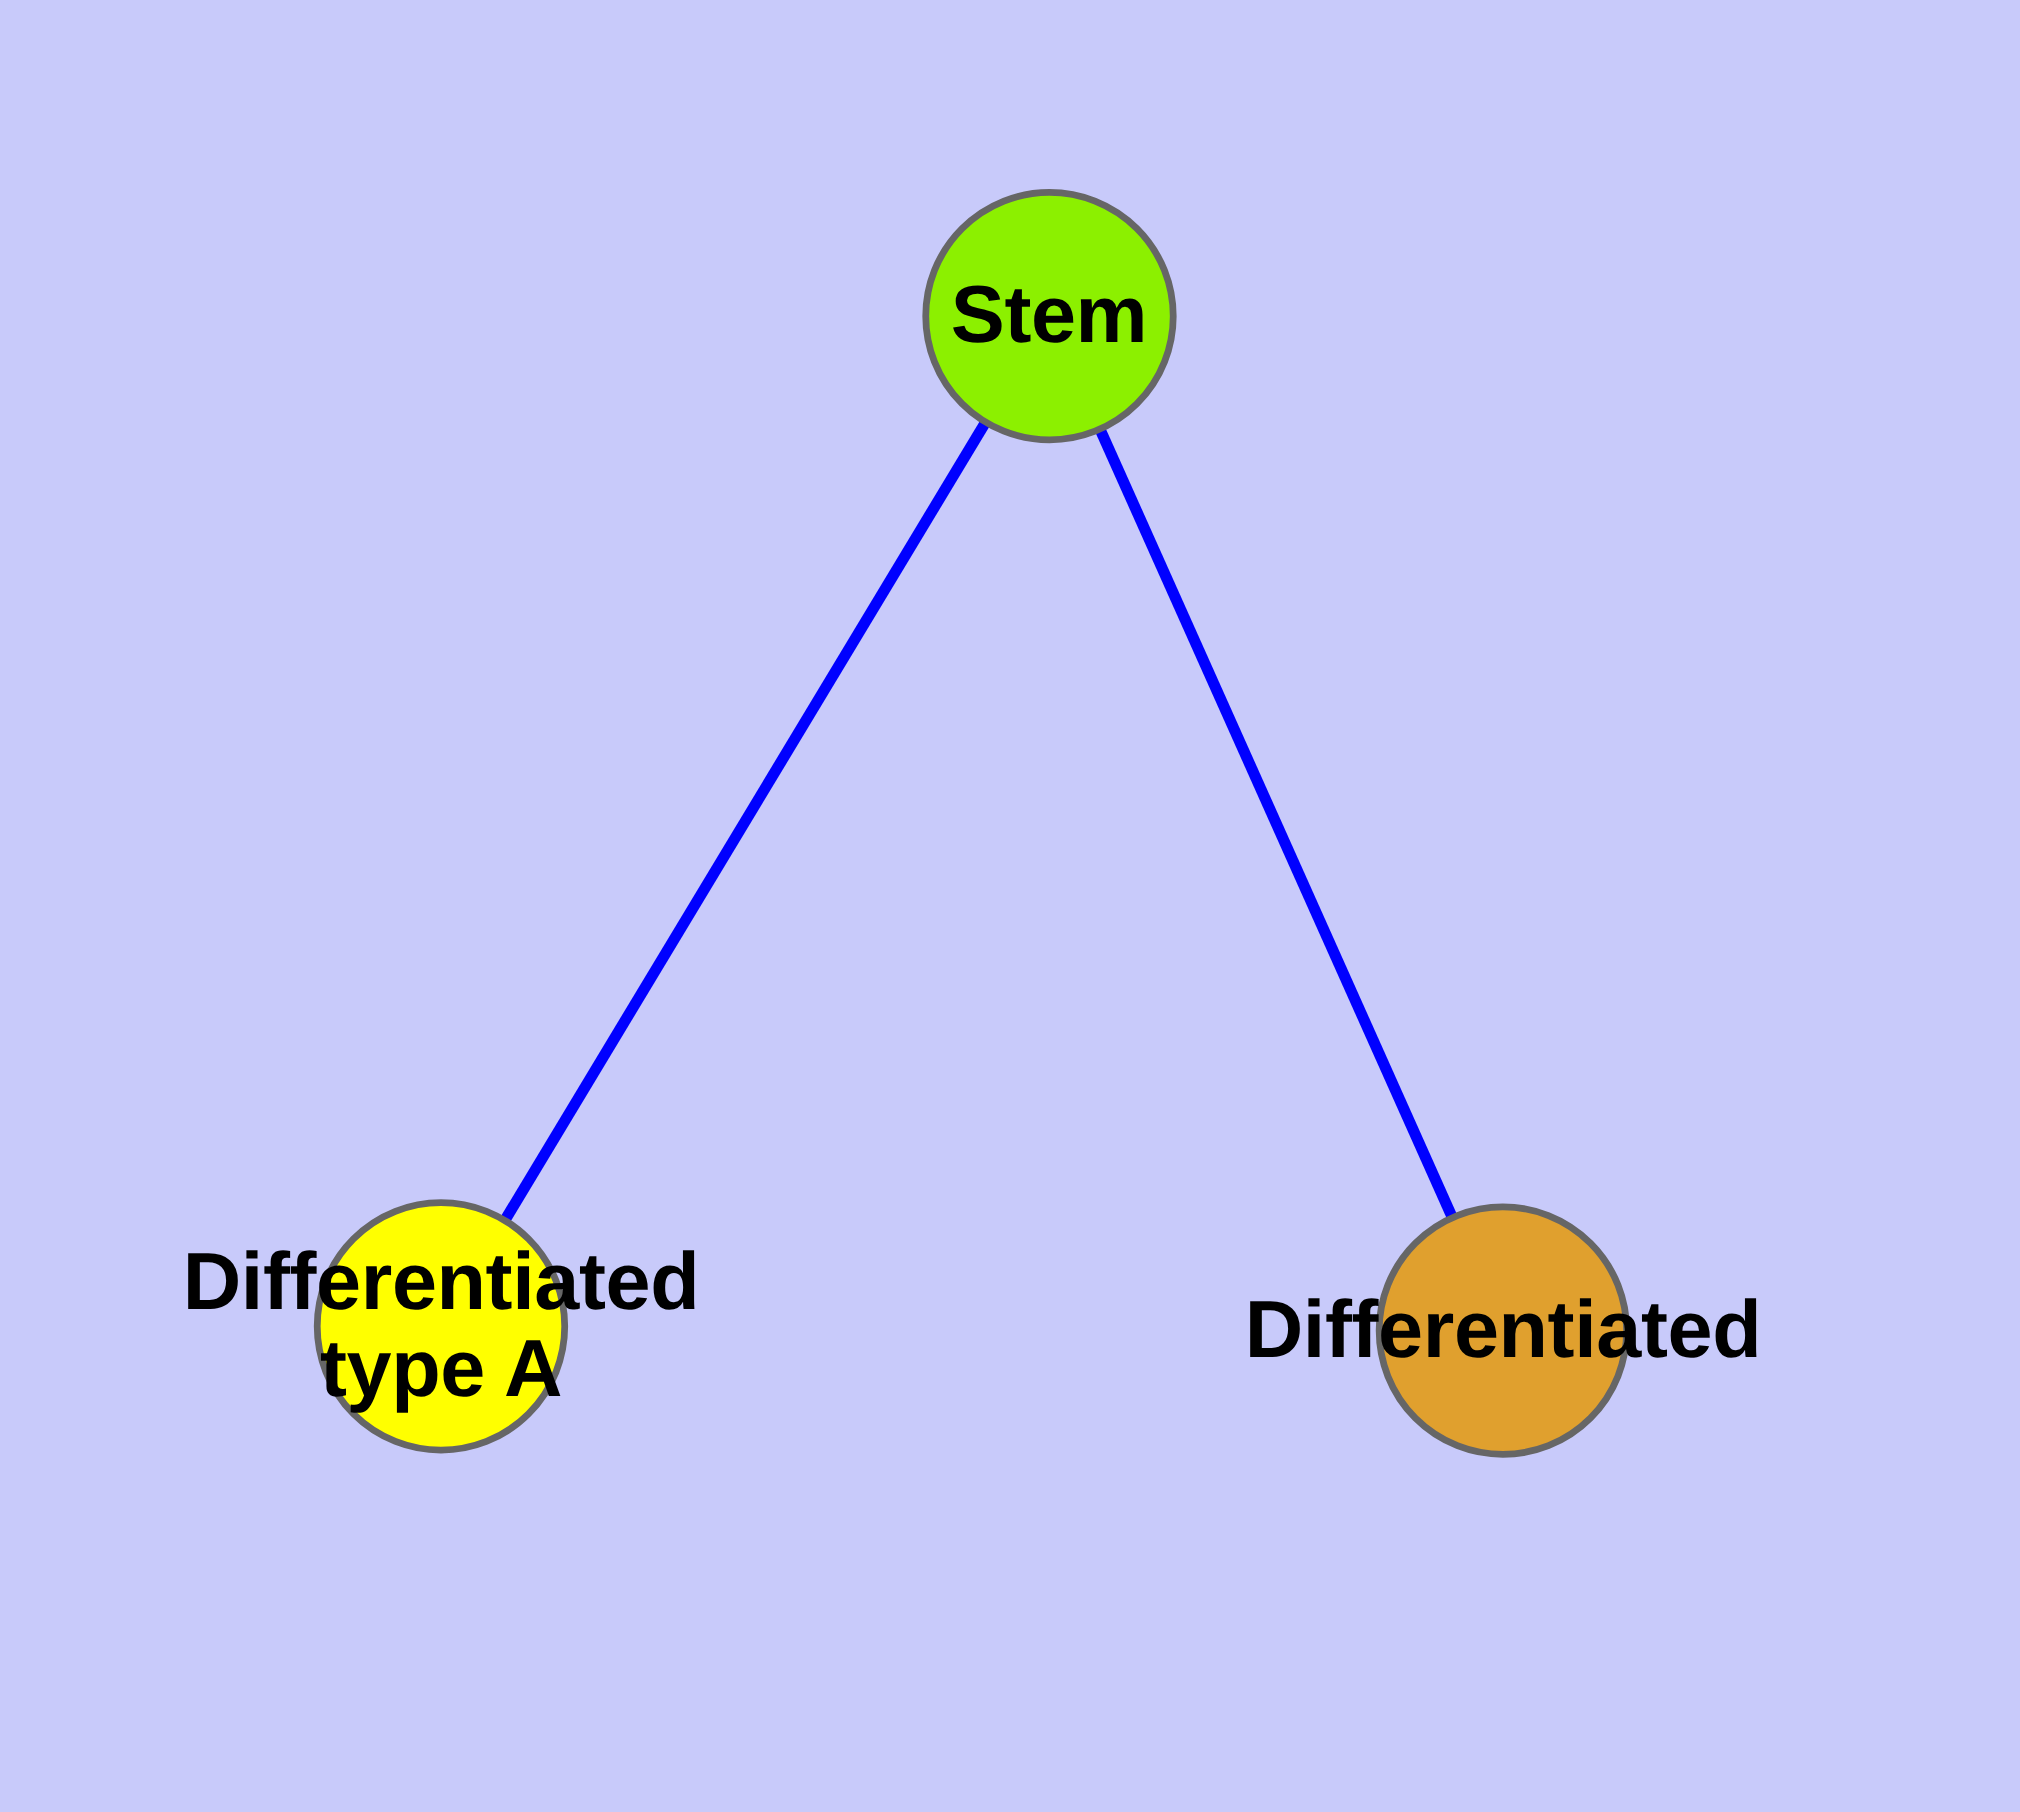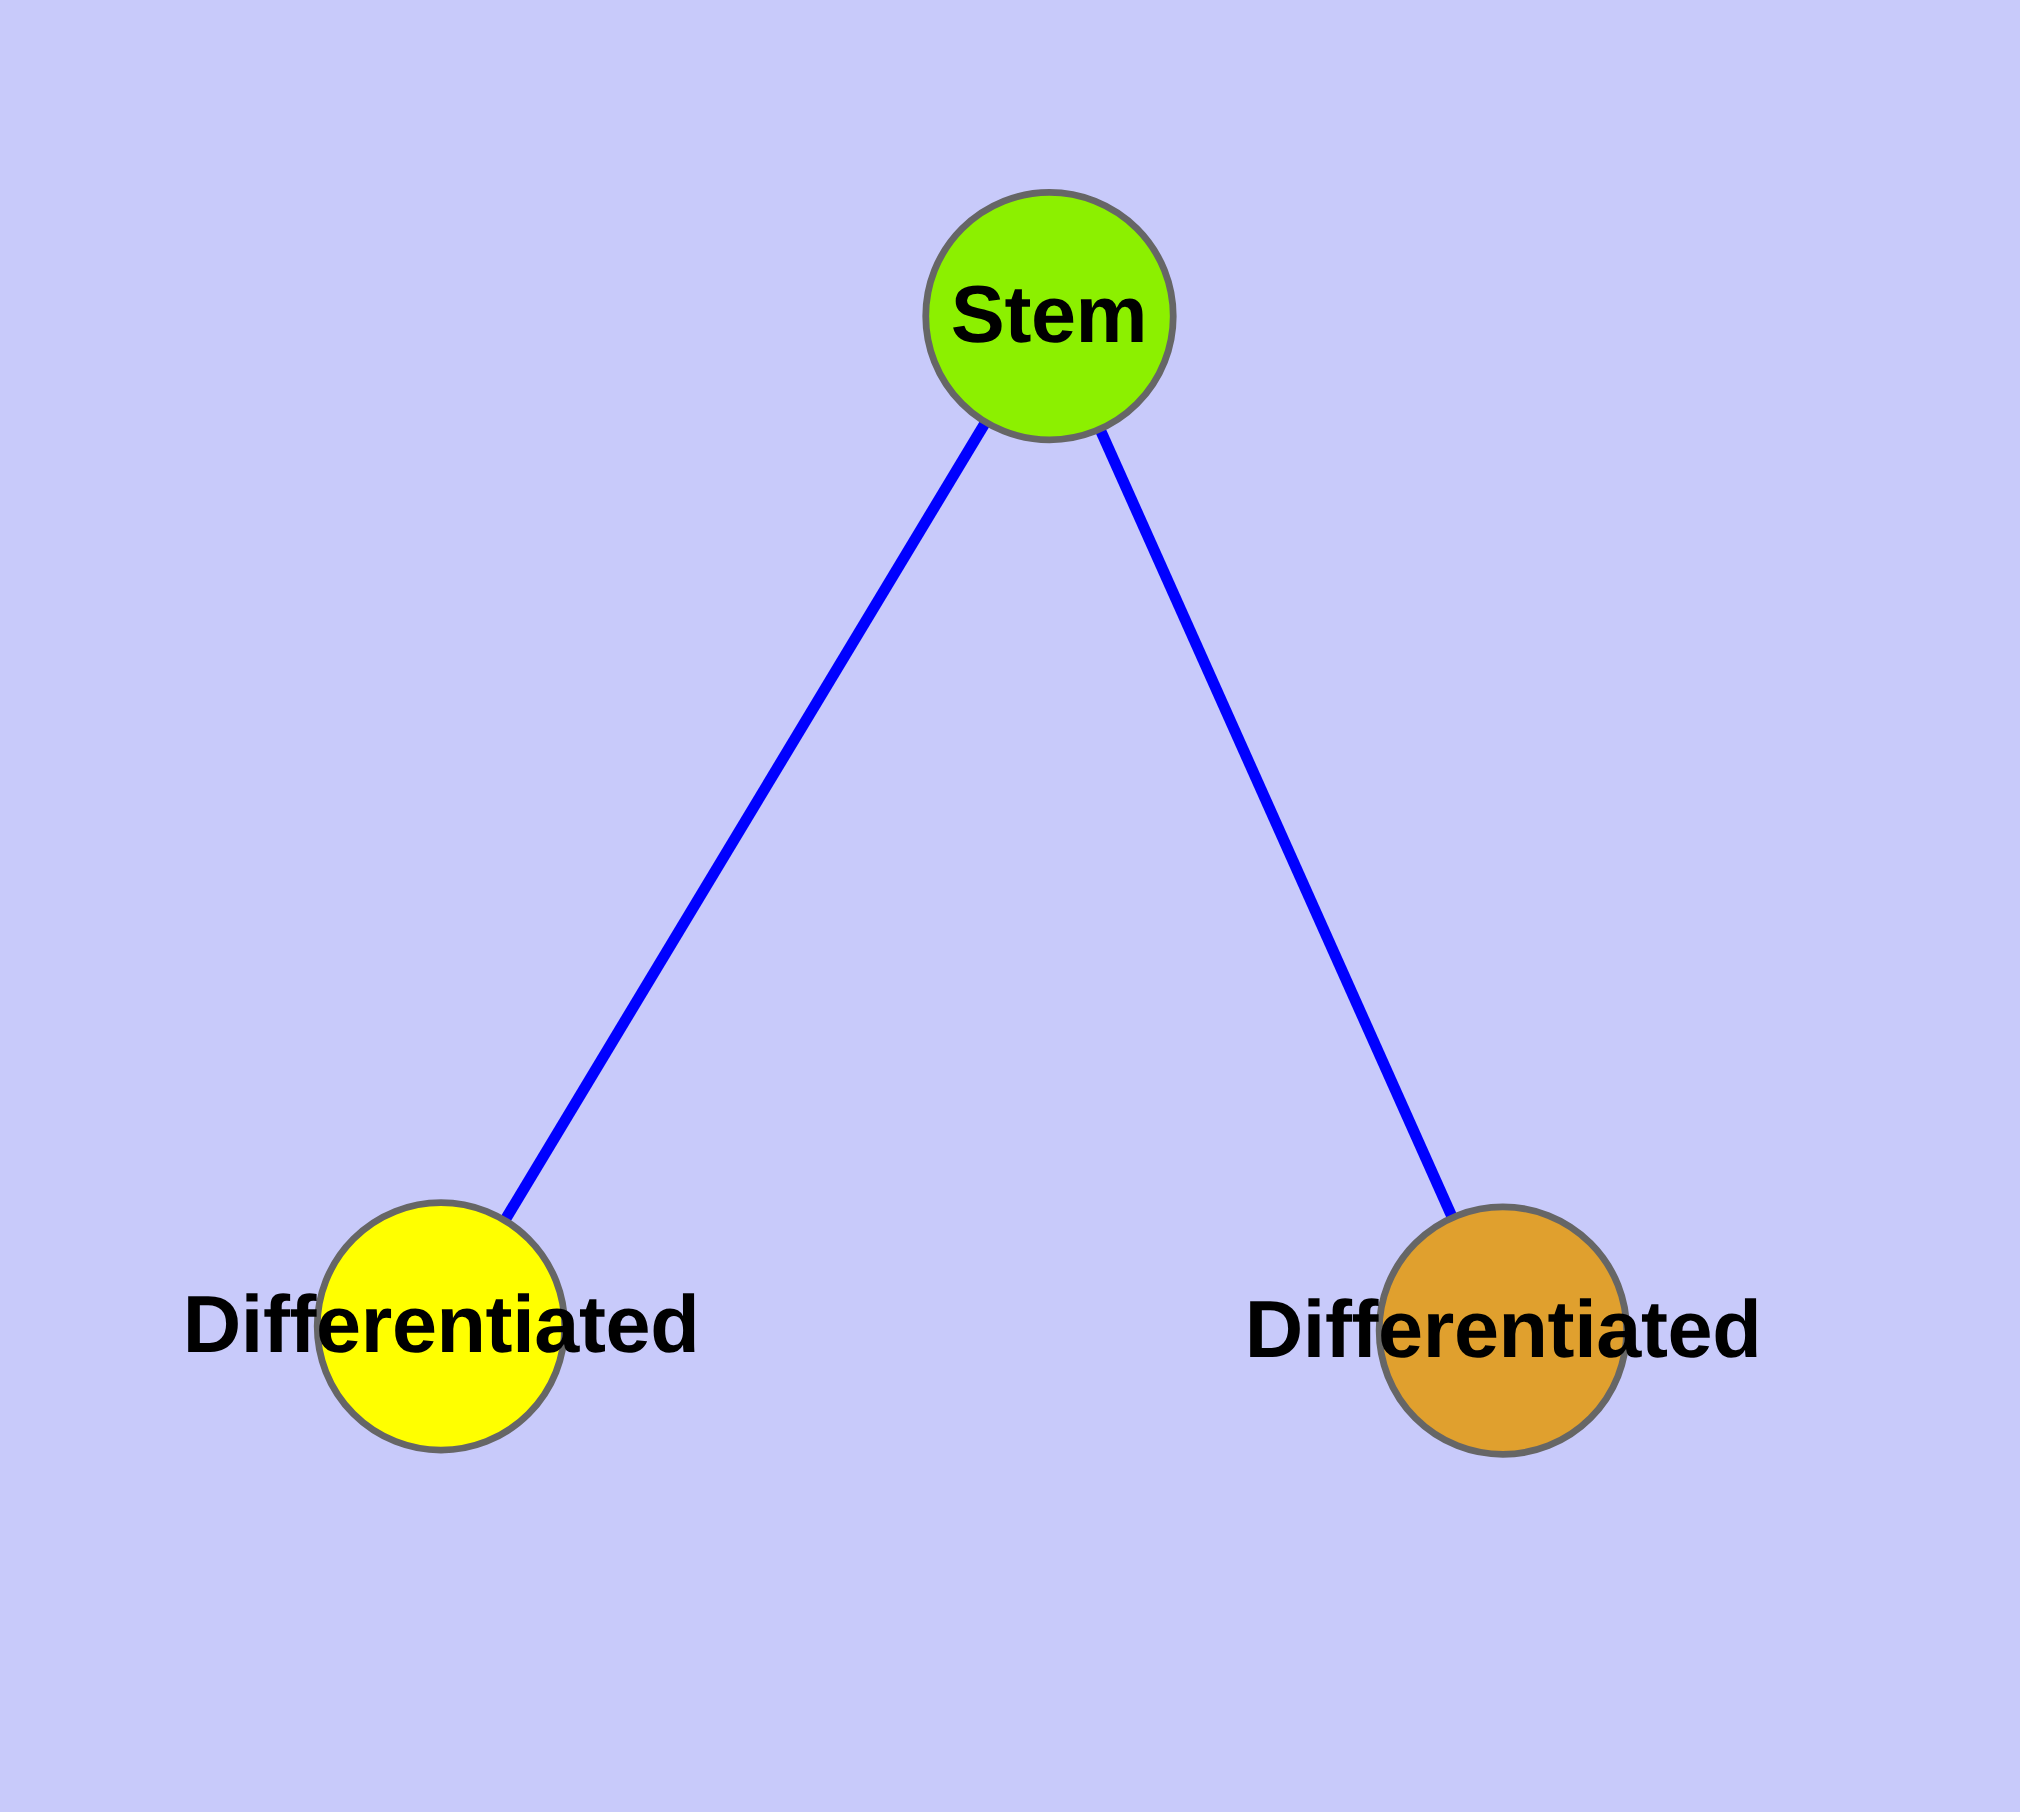--- a/index.html
+++ b/index.html
@@ -49,17 +49,17 @@
         <line x1="1274.9365300686954" y1="455.6411710135109" x2="1714.2410480568699" y2="1438.5337093907913" stroke="#0000ff" stroke-width="13" stroke-linecap="butt"></line>
       </g>
     <g id="node-layer">
         <circle cx="1238" cy="373" r="146" fill="#8cf000" stroke="#666666" stroke-width="8"></circle>
         <circle cx="520" cy="1565" r="146" fill="#ffff00" stroke="#666666" stroke-width="8"></circle>
         <circle cx="1773" cy="1570" r="146" fill="#e0a02e" stroke="#666666" stroke-width="8"></circle>
       </g>
   </svg>
   <div id="label-layer">
       <div class="node-label" style="left: 1049px; top: 316px; color: rgb(0, 0, 0); font-size: 81px;"><span>Stem</span></div>
-      <div class="node-label" style="left: 441px; top: 1326px; color: rgb(0, 0, 0); font-size: 81px;"><span>Differentiated</span><br></div>
+      <div class="node-label" style="left: 441px; top: 1326px; color: rgb(0, 0, 0); font-size: 81px;"><span>Differentiated</span><br><span>type A</span></div>
       <div class="node-label" style="left: 1503px; top: 1331px; color: rgb(0, 0, 0); font-size: 81px;"><span>Differentiated</span><br></div>
     </div>
 </div>
 
 
 </body></html>

